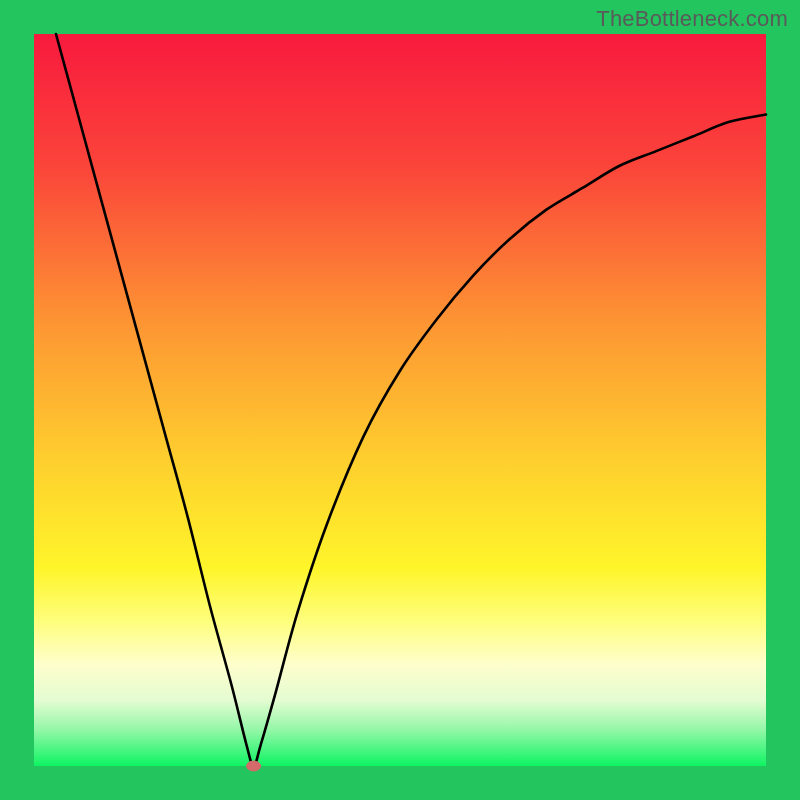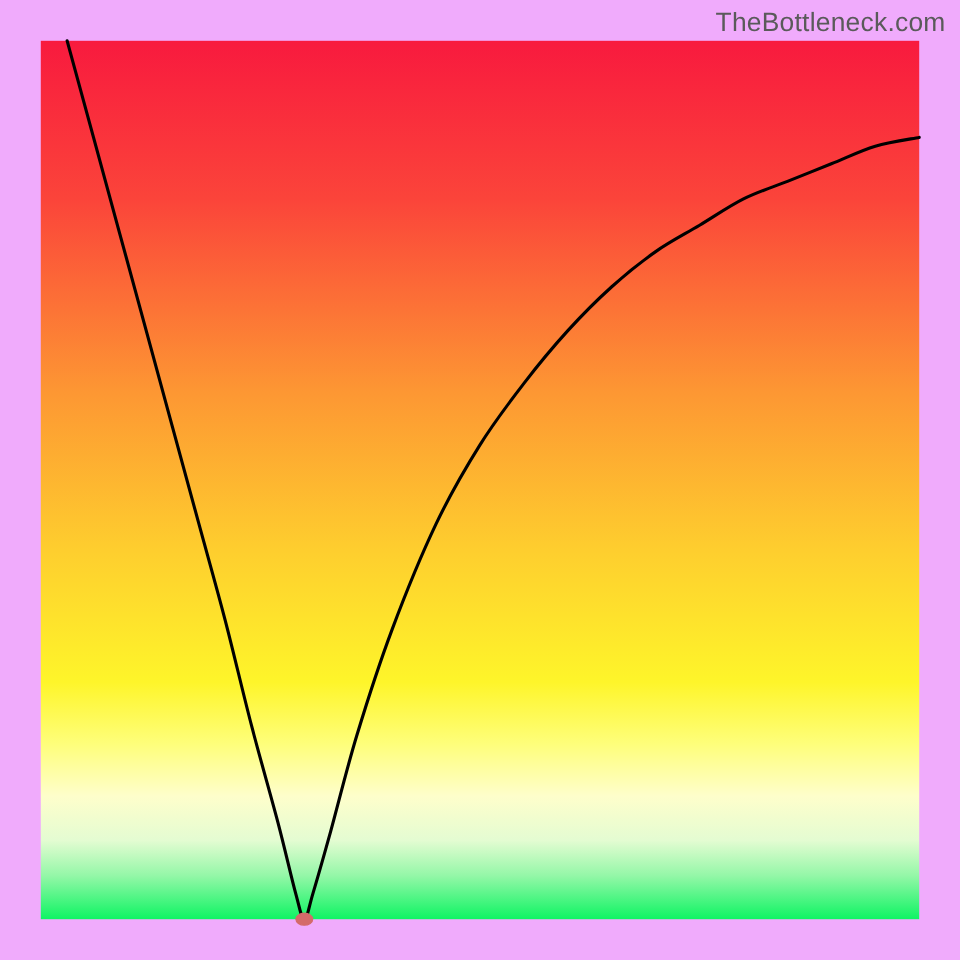--- a/index.html
+++ b/index.html
@@ -10,21 +10,21 @@
     background: #000000;
     overflow: hidden;
     font-family: Arial, Helvetica, sans-serif;
   }
   .frame {
     position: absolute;
     top: 0;
     left: 0;
     width: 800px;
     height: 800px;
-    background: #f0abfc;
+    background: #22c55e;
   }
   .plot-area {
     position: absolute;
     top: 34px;
     left: 34px;
     width: 732px;
     height: 732px;
     
   }
   .watermark {

